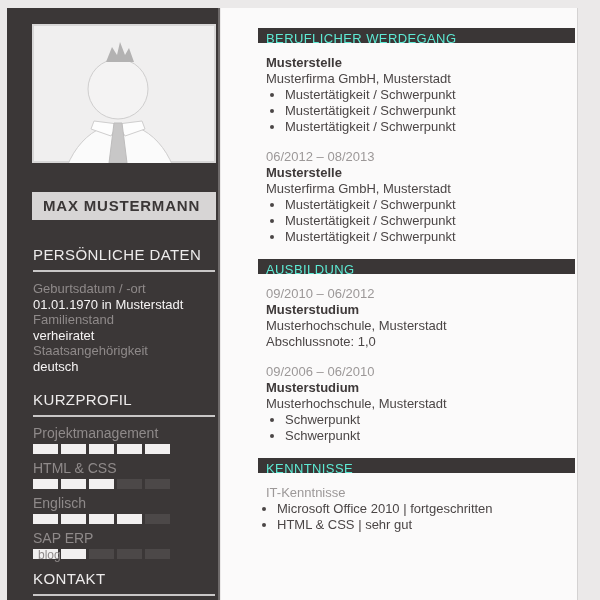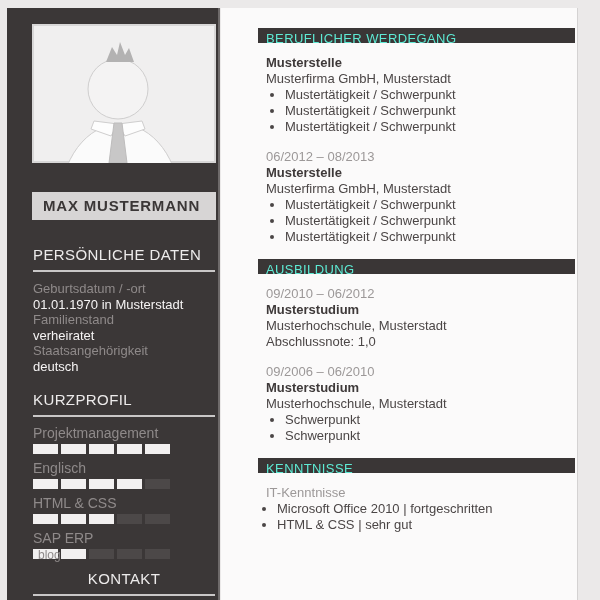--- a/index.html
+++ b/index.html
@@ -33,21 +33,21 @@
   .pdata-rows { margin-top:9px; font-size:13px; line-height:15.5px; }
   .pdata-label { color:#8f8a8a; }
   .pdata-value { color:#f6f4f4; }
   .kurzprofil { top:383px; }
   .skills { margin-top:9px; }
   .skill-label { color:#8f8a8a; font-size:14px; line-height:15px; }
   .skill-blocks { display:flex; gap:3px; margin:3px 0 7px 0; }
   .skill-block { width:25px; height:10px; background:#4c4848; }
   .skill-block.filled { background:#f2f0f0; }
   .blog-mark { position:absolute; left:31px; top:540px; color:#8f8a8a; font-size:12px; }
-  .kontakt { top:562px;text-align:center; }
+  .kontakt { top:562px; }
   
   .content { position:absolute; left:37px; top:0; width:317px; font-size:13px; line-height:16px; color:#4b4646; }
   .bar {
     background:#3a3636; color:#5eead4; font-size:13px; letter-spacing:0.4px;
     height:15px; line-height:21px; padding-left:8px; margin-top:14px;
   }
   .bar.first { margin-top:20px; }
   .entry { margin:12px 0 0 8px; }
   .entry + .entry { margin-top:14px; }
   .period { color:#9c9898; }
@@ -98,36 +98,36 @@
         <div class="skill-label">Projektmanagement</div>
         <div class="skill-blocks">
             <div class="skill-block filled"></div>
             <div class="skill-block filled"></div>
             <div class="skill-block filled"></div>
             <div class="skill-block filled"></div>
             <div class="skill-block filled"></div>
           </div>
       </div>
       <div class="skill">
+        <div class="skill-label">HTML &amp; CSS</div>
+        <div class="skill-blocks">
+            <div class="skill-block filled"></div>
+            <div class="skill-block filled"></div>
+            <div class="skill-block filled"></div>
+            <div class="skill-block"></div>
+            <div class="skill-block"></div>
+          </div>
+      </div>
+      <div class="skill">
         <div class="skill-label">Englisch</div>
         <div class="skill-blocks">
             <div class="skill-block filled"></div>
             <div class="skill-block filled"></div>
             <div class="skill-block filled"></div>
             <div class="skill-block filled"></div>
-            <div class="skill-block"></div>
-          </div>
-      </div>
-      <div class="skill">
-        <div class="skill-label">HTML &amp; CSS</div>
-        <div class="skill-blocks">
-            <div class="skill-block filled"></div>
-            <div class="skill-block filled"></div>
-            <div class="skill-block filled"></div>
-            <div class="skill-block"></div>
             <div class="skill-block"></div>
           </div>
       </div>
       <div class="skill">
         <div class="skill-label">SAP ERP</div>
         <div class="skill-blocks">
             <div class="skill-block filled"></div>
             <div class="skill-block filled"></div>
             <div class="skill-block"></div>
             <div class="skill-block"></div>

